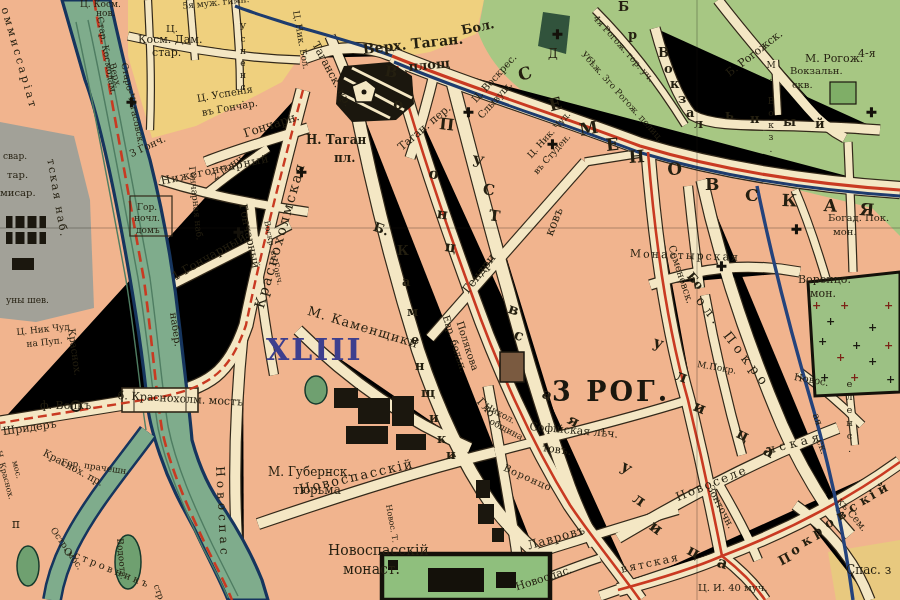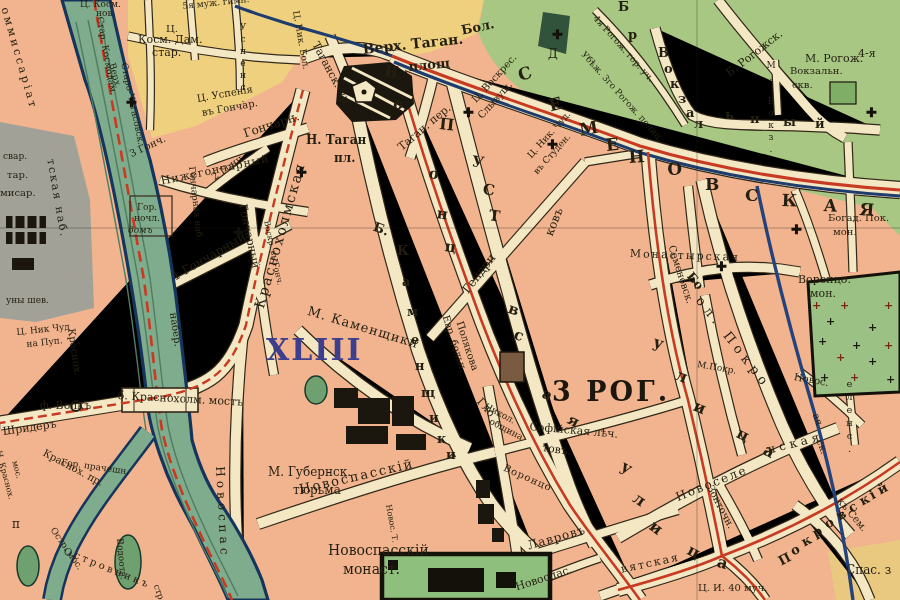--- a/index.html
+++ b/index.html
@@ -262,21 +262,21 @@
       <span class="lbl" style="left: 196px; top: 94px; font-size: 10px; transform: rotate(-10deg);">Ц. Успенія</span>
       <span class="lbl" style="left: 201px; top: 108px; font-size: 10px; transform: rotate(-10deg);">въ Гончар.</span>
       <span class="lbl" style="left: 242px; top: 128px; font-size: 12px; transform: rotate(-18deg);">Гончарн.</span>
       <span class="lbl" style="left: 160px; top: 176px; font-size: 11px; transform: rotate(-12deg); letter-spacing: 1px;">Нижегончарный</span>
       <span class="lbl" style="left: 210px; top: 174px; font-size: 10px; transform: rotate(-35deg);">2 Гонч</span>
       <span class="lbl" style="left: 170px; top: 272px; font-size: 12px; transform: rotate(-30deg);">1 Гончарный</span>
       <span class="lbl" style="left: 248px; top: 203px; font-size: 11px; transform: rotate(78deg);">Гончарный</span>
       <span class="lbl" style="left: 196px; top: 166px; font-size: 9px; transform: rotate(84deg);">Гончарная наб.</span>
       <span class="lbl" style="left: 137px; top: 203px; font-size: 9px;">Гор.</span>
       <span class="lbl" style="left: 134px; top: 214px; font-size: 9px;">ночл.</span>
-      <span class="lbl" style="left: 128px; top: 226px; font-size: 9px; font-style: italic;">домъ</span>
+      <span class="lbl" style="left: 136px; top: 226px; font-size: 9px;">домъ</span>
       <span class="lbl" style="left: 270px; top: 220px; font-size: 8px; transform: rotate(78deg);">Воскр. въ Гонч.</span>
       <span class="lbl" style="left: 128px; top: 150px; font-size: 10px; transform: rotate(-25deg);">3 Гонч.</span>
       <span class="lbl" style="left: 362px; top: 42px; font-size: 14px; transform: rotate(-6deg); font-weight: 700;">Верх. Таган.</span>
       <span class="lbl" style="left: 408px; top: 60px; font-size: 13px; transform: rotate(-5deg); font-weight: 700;">площ</span>
       <span class="lbl" style="left: 460px; top: 24px; font-size: 13px; transform: rotate(-12deg); font-weight: 700;">Бол.</span>
       <span class="lbl" style="left: 320px; top: 40px; font-size: 11px; transform: rotate(62deg);">Таганск. пр.</span>
       <span class="lbl" style="left: 396px; top: 144px; font-size: 11px; transform: rotate(-40deg);">Таган. пер.</span>
       <span class="lbl" style="left: 306px; top: 134px; font-size: 12px; font-weight: 700;">Н. Таган</span>
       <span class="lbl" style="left: 334px; top: 152px; font-size: 12px; font-weight: 700;">пл.</span>
       <span class="lbl" style="left: 300px; top: 10px; font-size: 9px; transform: rotate(80deg);">Ц. Ник. Бол.</span>

